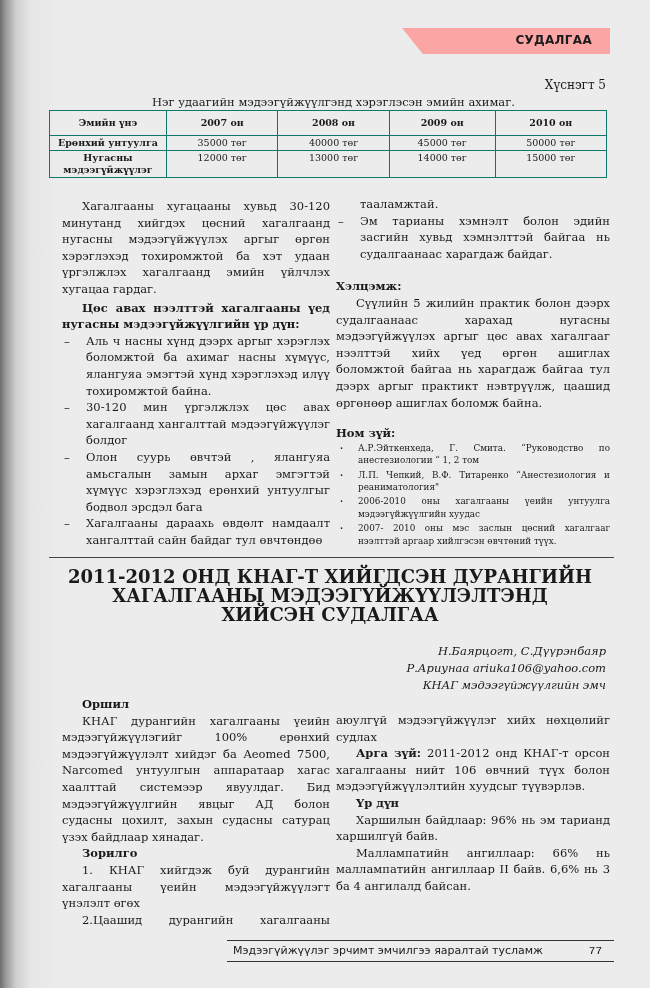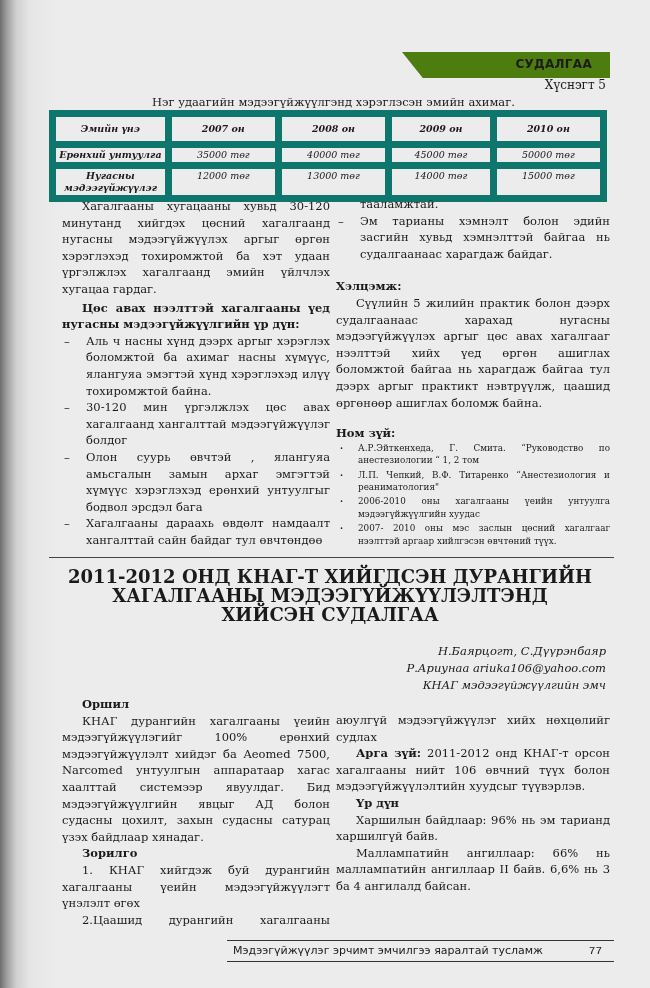--- a/index.html
+++ b/index.html
@@ -1,27 +1,27 @@
 <!DOCTYPE html>
 <html><head>
 <meta charset="utf-8">
 <style>
   html,body{margin:0;padding:0;}
   body{width:650px;height:988px;position:relative;overflow:hidden;
     background:linear-gradient(90deg,#6d6d6d 0px,#9a9a9a 6px,#cfcfcf 16px,#e6e6e6 30px,#ececec 60px,#ececec 100%);
     font-family:"DejaVu Serif","Liberation Serif",serif;color:#1a1a1a;}
   .page{position:absolute;left:0;top:0;width:650px;height:988px;}
-  .section-tab{position:absolute;left:402px;top:52px;width:208px;height:26px;
-    background:#4d7c0f;clip-path:polygon(0 0,100% 0,100% 100%,10% 100%);}
+  .section-tab{position:absolute;left:402px;top:28px;width:208px;height:26px;
+    background:#fca5a5;clip-path:polygon(0 0,100% 0,100% 100%,10% 100%);}
   .section-tab span{position:absolute;right:18px;top:5px;font-family:"DejaVu Sans","Liberation Sans",sans-serif;
     font-weight:bold;font-size:12px;color:#1c1c1c;letter-spacing:0.3px;}
   .table-label{position:absolute;right:44px;top:78px;font-size:12px;}
   .table-caption{position:absolute;left:152px;top:95px;font-size:11.5px;}
   table.drugs{position:absolute;left:49px;top:110px;width:558px;border-collapse:collapse;font-size:9.5px;}
-  table.drugs td,table.drugs th{border:7px solid #0f766e;text-align:center;padding:1px 2px;line-height:12px;font-style:italic;}
+  table.drugs td,table.drugs th{border:1px solid #0f766e;text-align:center;padding:1px 2px;line-height:12px;}
   table.drugs th{font-weight:bold;height:22px;}
   table.drugs td.rowhead{font-weight:bold;}
   .col{position:absolute;font-size:11.5px;line-height:16.6px;text-align:justify;}
   .p{margin:0;}
   .indent{text-indent:20px;}
   .bold{font-weight:bold;}
   ul.dash{list-style:none;margin:0;padding:0;}
   ul.dash li{position:relative;padding-left:24px;}
   ul.dash li::before{content:"–";position:absolute;left:2px;top:0;}
   ul.refs{list-style:none;margin:0;padding:0;font-size:8.8px;line-height:12.4px;}

